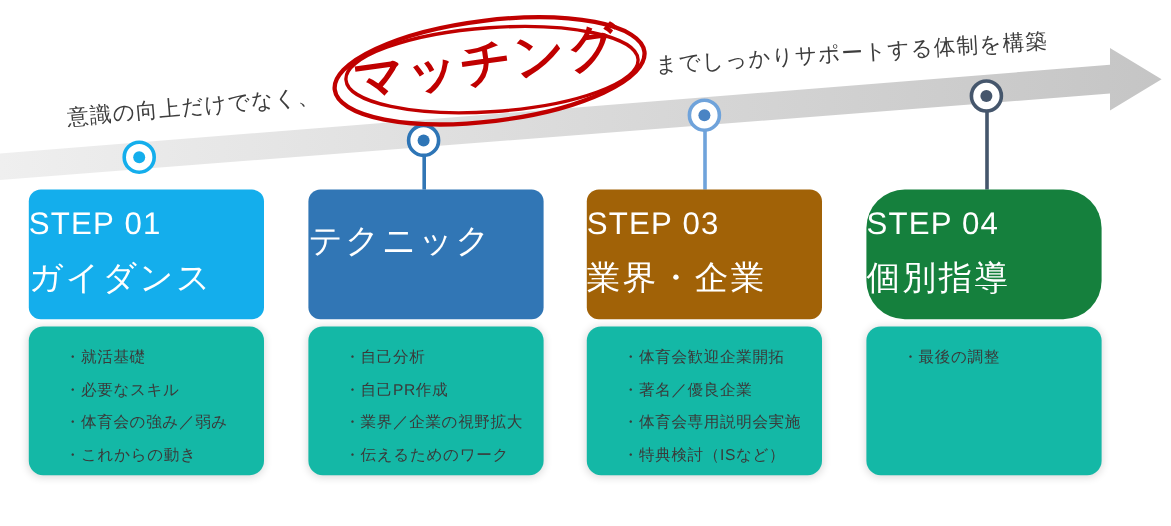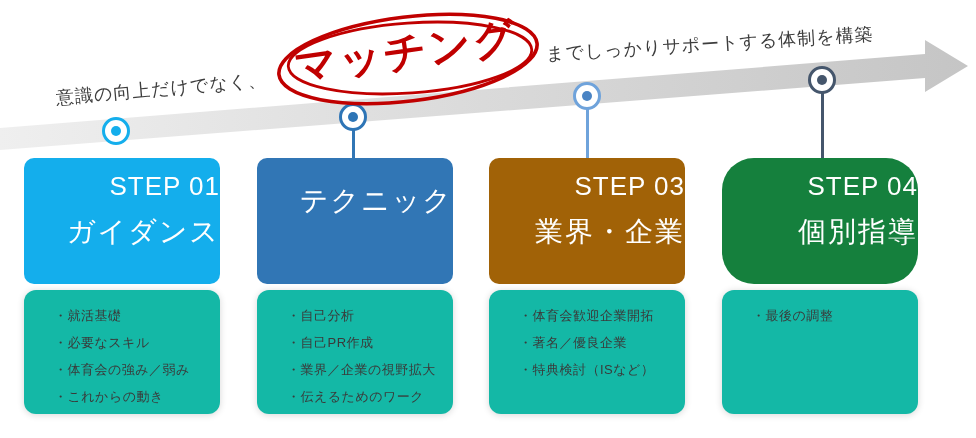--- a/index.html
+++ b/index.html
@@ -34,21 +34,21 @@
   }
   .marker .dot{width:10px;height:10px;border-radius:50%;}
   .m1{left:102px;top:117px;border-color:#14AEEC;}.m1 .dot{background:#14AEEC;}
   .m2{left:339px;top:103px;border-color:#2E75B6;}.m2 .dot{background:#2E75B6;}
   .m3{left:573px;top:82px;border-color:#6FA3DB;}.m3 .dot{background:#4A84C4;}
   .m4{left:808px;top:66px;border-color:#45566C;}.m4 .dot{background:#45566C;}
   
   .col{position:absolute;top:158px;width:196px;z-index:2;}
   .c1{left:24px;}.c2{left:257px;}.c3{left:489px;}.c4{left:722px;}
   .head{
-    height:126px;border-radius:10px;color:#fff;text-align:right;
+    height:108px;border-radius:10px;color:#fff;text-align:left;
     box-sizing:border-box;padding-top:13px;
   }
   .h1{background:#14AEEC;}.h2{background:#3176B5;}.h3{background:#a16207;}.h4{background:#15803d;border-radius:32px;}
   .step-no{font-size:26px;letter-spacing:1px;}
   .step-title{font-size:28px;margin-top:11px;letter-spacing:2px;}
   .card{
     margin-top:6px;height:124px;background:#14b8a6;border-radius:12px;
     box-shadow:0 1px 7px rgba(0,0,0,0.16);box-sizing:border-box;
     padding:12px 10px 0 30px;
   }
@@ -121,20 +121,21 @@
   </div>
 
   <div class="col c3">
     <div class="head h3">
       <div class="step-no">STEP 03</div>
       <div class="step-title">業界・企業</div>
     </div>
     <div class="card">
       <div class="li">・体育会歓迎企業開拓</div>
       <div class="li">・著名／優良企業</div>
+      <div class="li">・体育会専用説明会実施</div>
       <div class="li">・特典検討（ISなど）</div>
     </div>
   </div>
 
   <div class="col c4">
     <div class="head h4">
       <div class="step-no">STEP 04</div>
       <div class="step-title">個別指導</div>
     </div>
     <div class="card">

